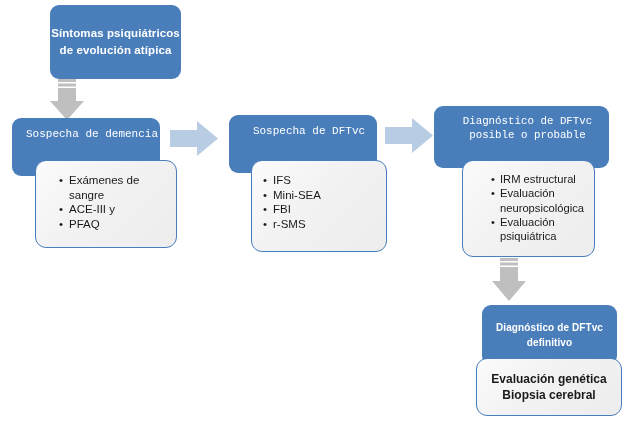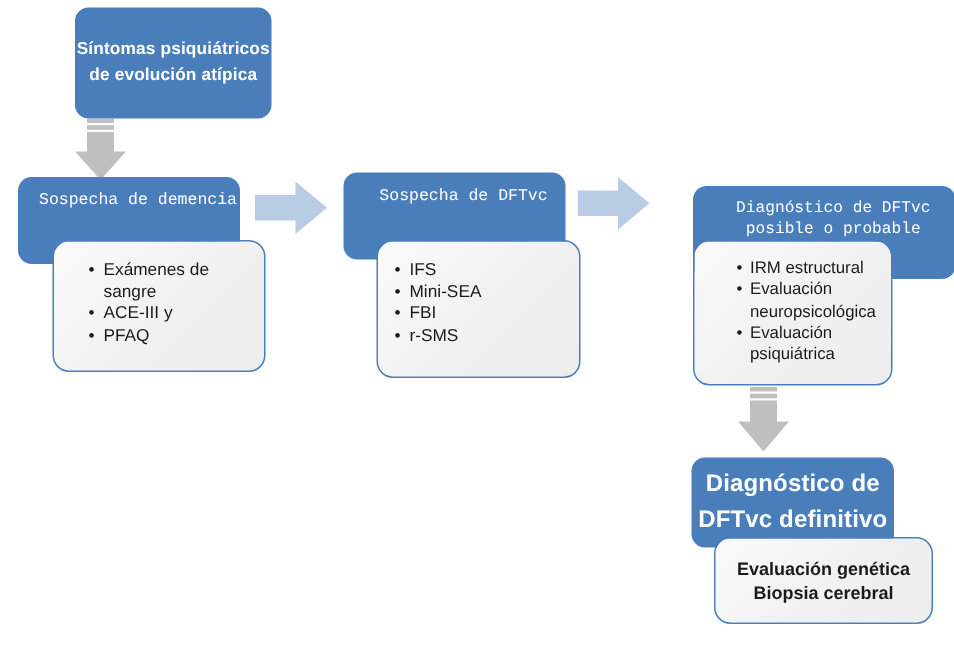--- a/index.html
+++ b/index.html
@@ -62,31 +62,30 @@
     left: 12px; top: 118px;
     width: 148px; height: 58px;
     font-size: 11px;
   }
   #node-dftvc-header {
     left: 229px; top: 115px;
     width: 148px; height: 58px;
     font-size: 11px;
   }
   #node-diagnosis-header {
-    left: 434px; top: 124px;
+    left: 434px; top: 106px;
     width: 175px; height: 62px;
     font-size: 10.8px;
-    margin-left: 28px;
   }
 
   
   #node-definitive {
-    left: 461px; top: 305px;
+    left: 482px; top: 305px;
     width: 135px; height: 60px;
-    font-size: 16px;
+    font-size: 10px;
   }
 
   
   .panel {
     position: absolute;
     background: linear-gradient(135deg, #fbfbfb 0%, #f2f2f2 45%, #ededed 100%);
     border: 1.4px solid #4a7ebb;
     border-radius: 11px;
     box-sizing: border-box;
     z-index: 3;

